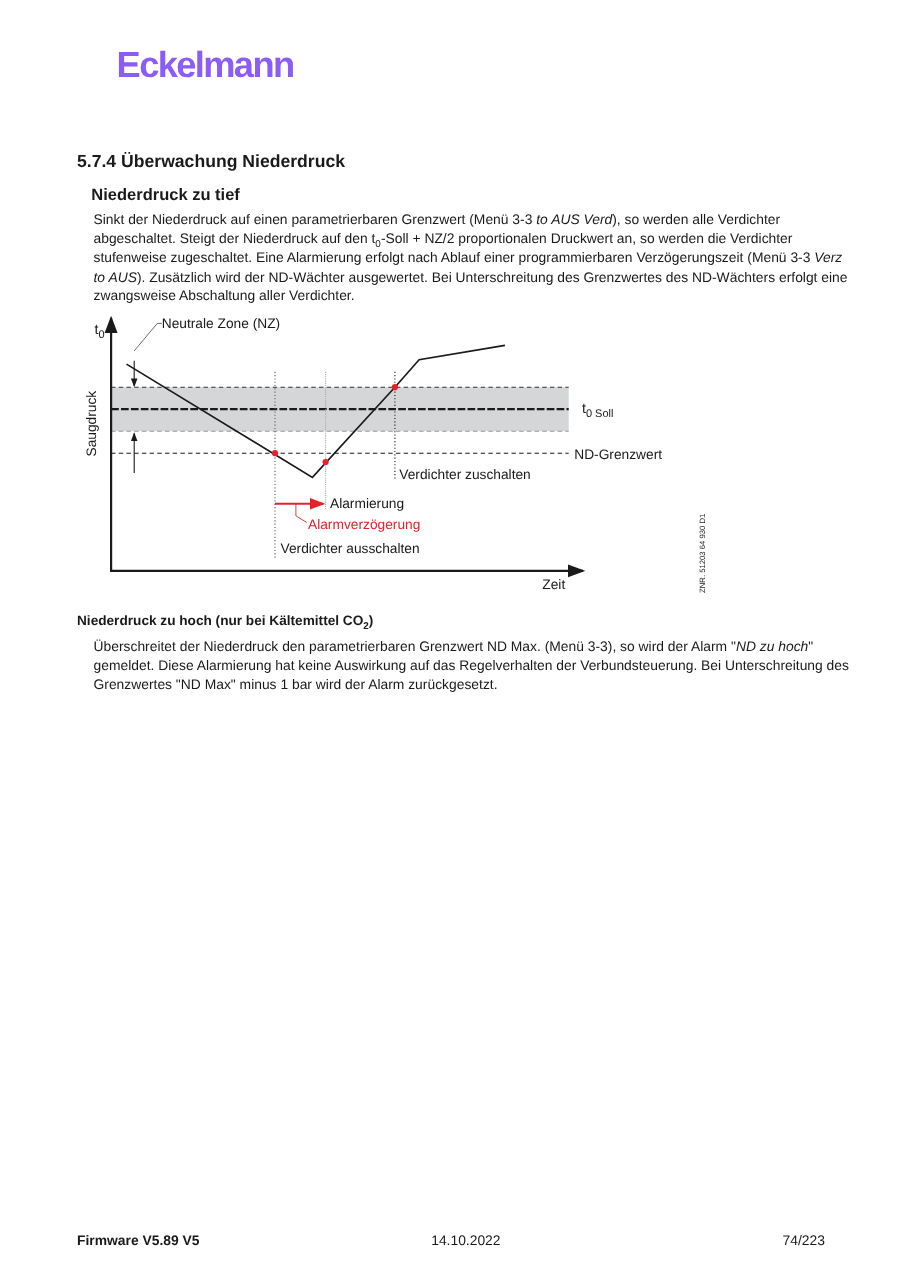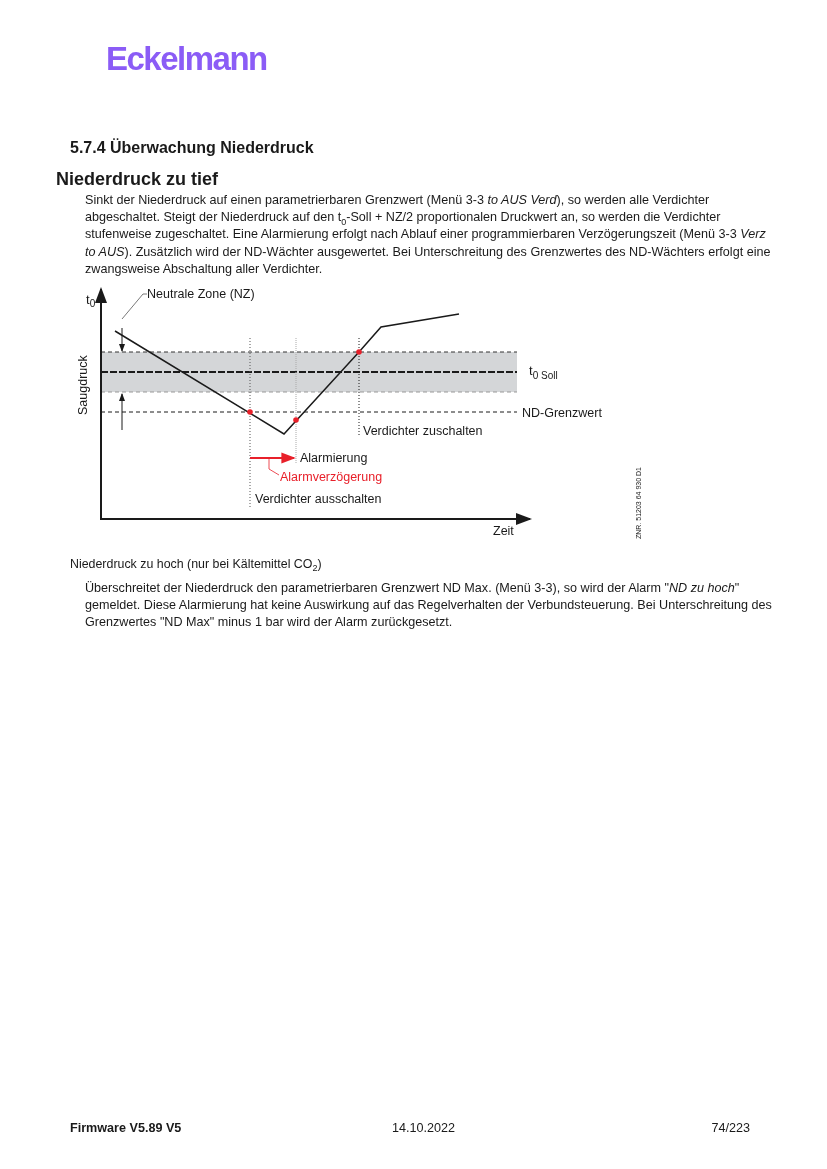--- a/index.html
+++ b/index.html
@@ -1,25 +1,25 @@
 <!DOCTYPE html>
 <html><head>
 <meta charset="utf-8">
 <style>
   html, body { margin: 0; padding: 0; background: #ffffff; }
   body { width: 827px; height: 1169px; position: relative; overflow: hidden;
          font-family: "Liberation Sans", sans-serif; color: #1a1a1a; }
   .logo { position: absolute; left: 70px; top: 40px; font-family: "Liberation Sans", sans-serif;
           font-weight: bold; font-size: 33px; letter-spacing: -1.5px; color: #8b5cf6; margin-left: 36px; }
   .h2 { position: absolute; left: 70px; top: 139px; font-weight: bold; font-size: 16px; }
-  .h3 { position: absolute; left: 56px; top: 169px; font-weight: bold; font-size: 18px; }
+  .h3 { position: absolute; left: 83px; top: 169px; font-weight: bold; font-size: 15px; }
   .para { position: absolute; left: 70px; width: 690px; font-size: 12.6px; line-height: 17.2px; margin-left: 15px; }
   .p1 { top: 192px; }
   .p2 { top: 580px; }
-  .h3b { position: absolute; left: 70px; top: 557px; font-weight: normal; font-size: 12.4px; }
+  .h3b { position: absolute; left: 70px; top: 557px; font-weight: bold; font-size: 12.4px; }
   sub { font-size: 9px; line-height: 0; }
   .diagram { position: absolute; left: 70px; top: 283px; }
   .footer { position: absolute; top: 1121px; font-size: 12.6px; }
   .f-left { left: 70px; font-weight: bold; }
   .f-mid { left: 392px; }
   .f-right { right: 77px; }
   svg text { font-family: "Liberation Sans", sans-serif; }
 </style>
 </head>
 <body>

